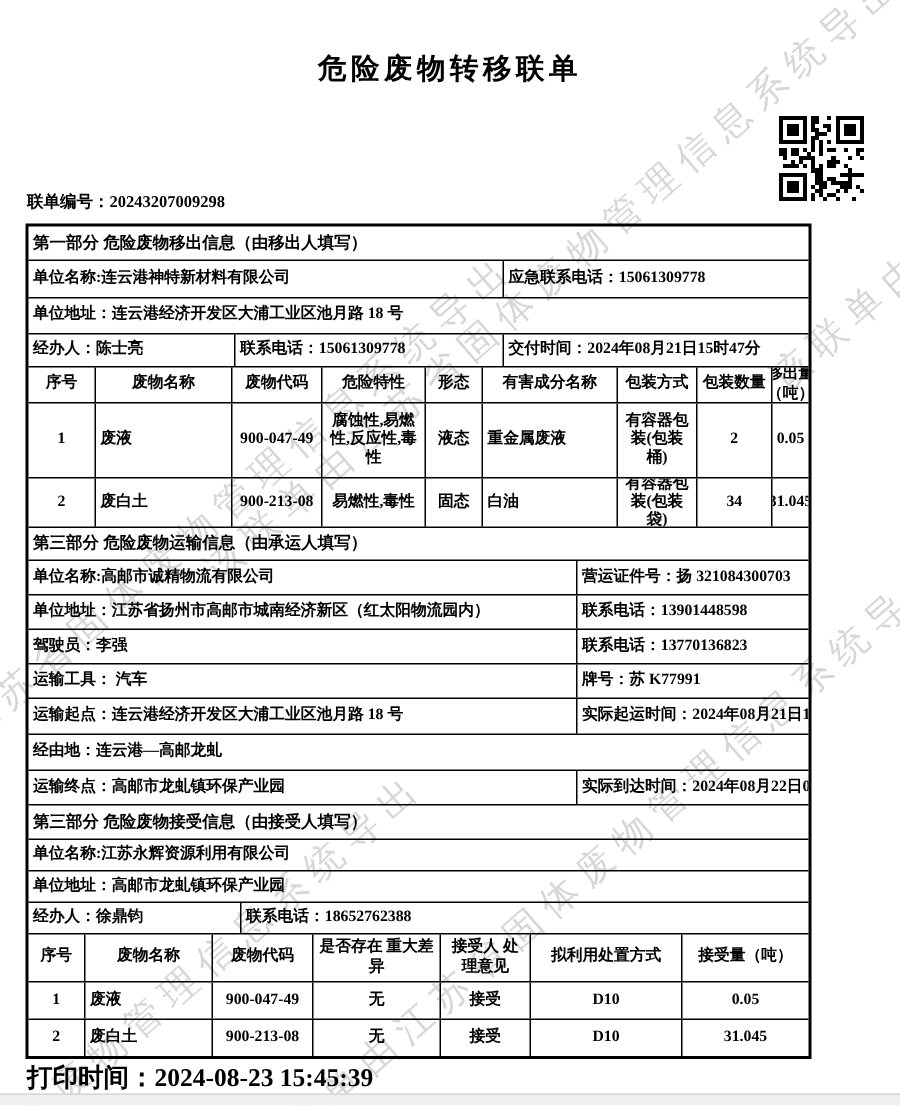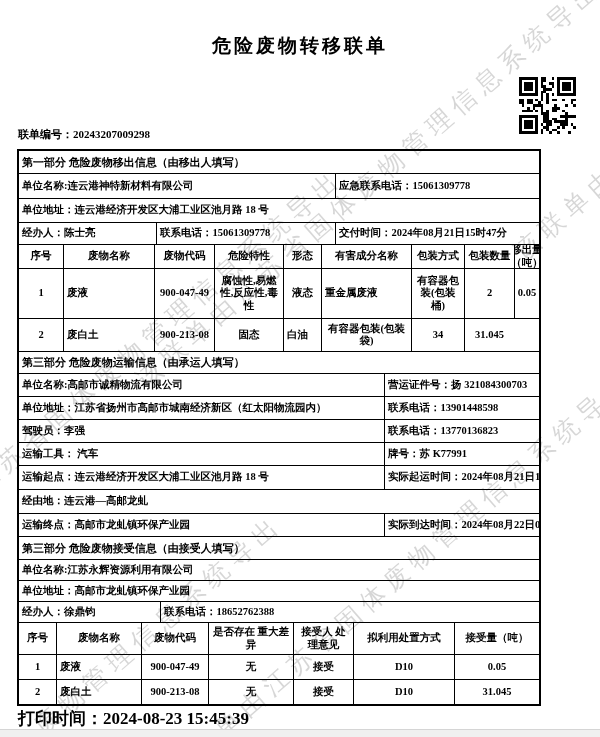--- a/index.html
+++ b/index.html
@@ -334,20 +334,21 @@
         <div class="c">重金属废液</div>
         <div class="c cc">有容器包装(包装桶)</div>
         <div class="c cc">2</div>
         <div class="c cc">0.05</div>
       </div>
 
       <div class="r cols-waste h33">
         <div class="c cc">2</div>
         <div class="c">废白土</div>
         <div class="c cc">900-213-08</div>
+        <div class="c cc">易燃性,毒性</div>
         <div class="c cc">固态</div>
         <div class="c">白油</div>
         <div class="c cc">有容器包装(包装袋)</div>
         <div class="c cc">34</div>
         <div class="c cc">31.045</div>
       </div>
 
       <div class="r full h22 sec">
         <div class="c">第三部分 危险废物运输信息（由承运人填写）</div>
       </div>

